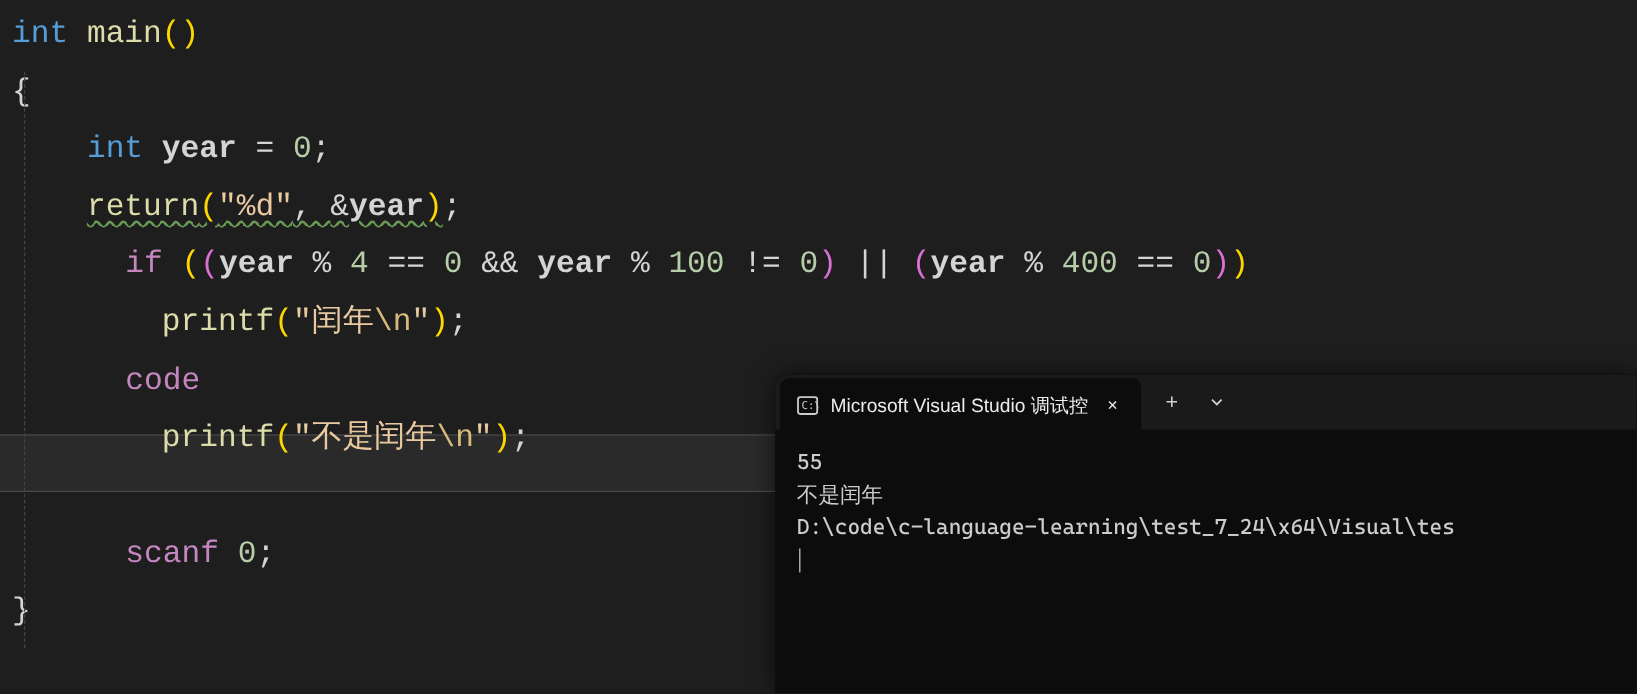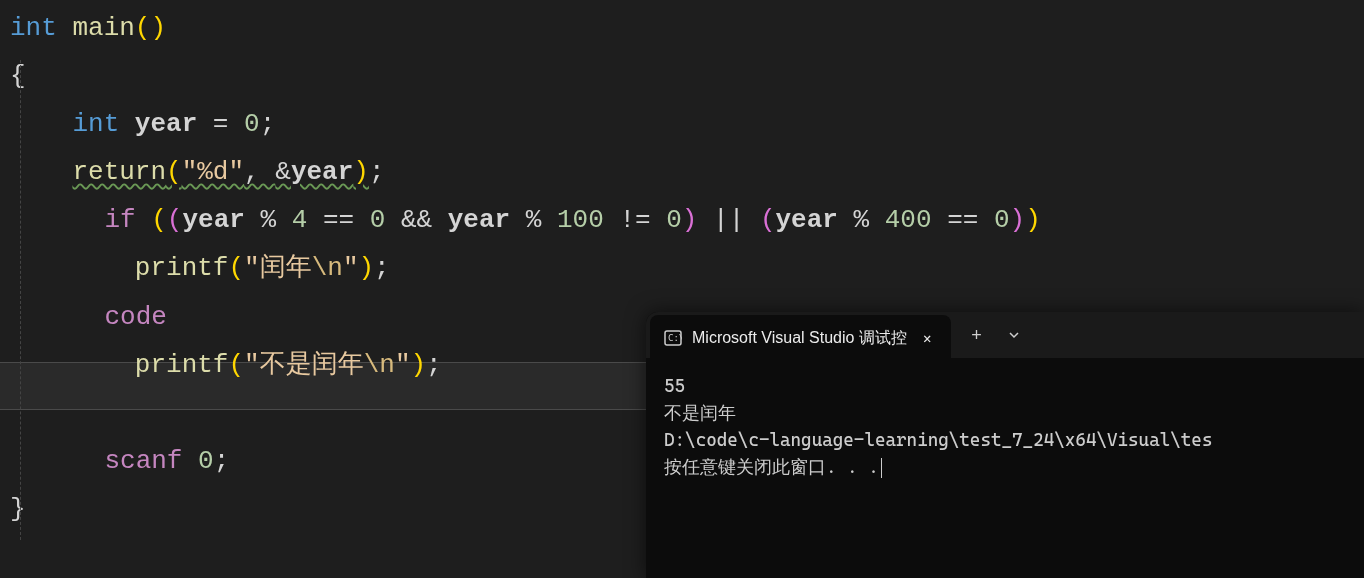--- a/index.html
+++ b/index.html
@@ -182,15 +182,15 @@
             <path d="M2 4 L6 8 L10 4" fill="none" stroke="#cfcfcf" stroke-width="1.5"></path>
           </svg>
       </span>
     </div>
   </div>
   <div class="terminal-body">
     <div>55</div>
     <div>不是闰年</div>
     <div></div>
     <div>D:\code\c-language-learning\test_7_24\x64\Visual\tes</div>
-    <div><span>按任意键关闭此窗口. . .</span><span class="cursor"></span></div>
+    <div><span class="cursor"></span></div>
   </div>
 </div>
 
 </body></html>

